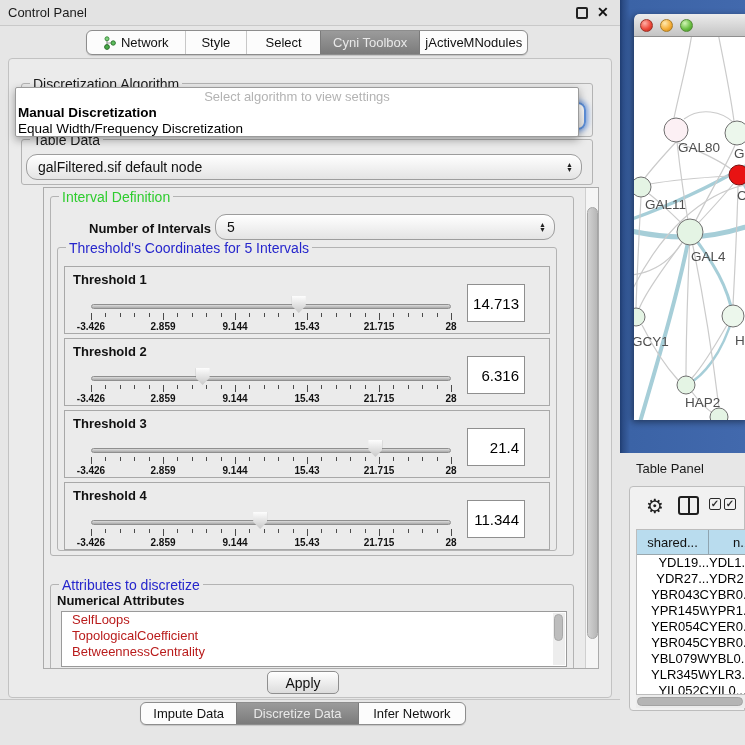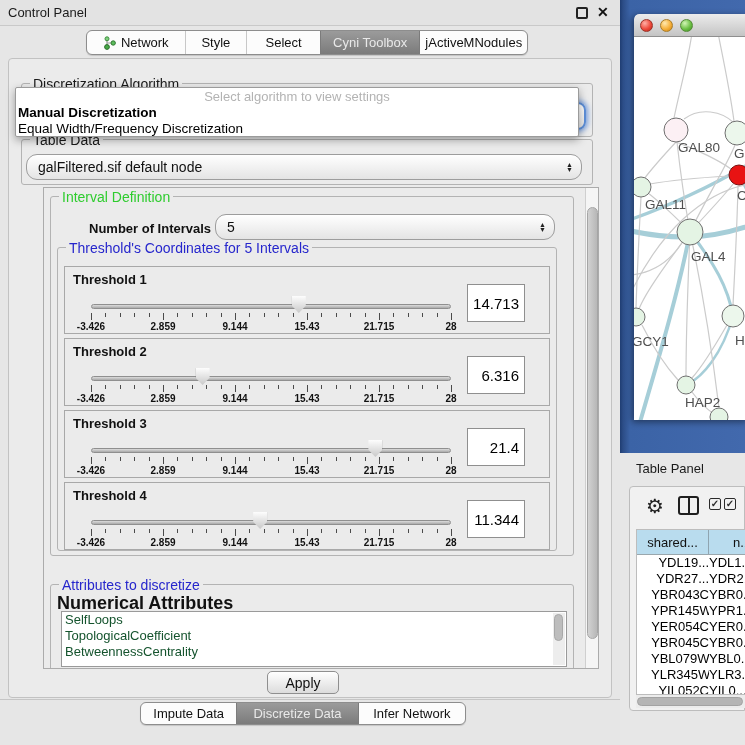--- a/index.html
+++ b/index.html
@@ -61,23 +61,23 @@
   .thr-title { position:absolute; left:8px; top:5px; font-size:13px; font-weight:bold; color:#111; }
   .track { position:absolute; left:26px; top:37px; width:360px; height:5px; border:1px solid #8f8f8f; border-radius:3px; background:linear-gradient(#dcdcdc,#a9a9a9); }
   .thumb { position:absolute; top:29px; width:14px; height:17px; background:linear-gradient(#fdfdfd,#c9c9c9); clip-path:polygon(0 0,100% 0,100% 58%,50% 100%,0 58%); filter:drop-shadow(0 0 1px #777); }
   .tick { position:absolute; width:1px; background:#4a4a4a; }
   .tick.minor { top:46px; height:4px; }
   .tick.major { top:46px; height:7px; }
   .tick-lbl { position:absolute; top:54px; transform:translateX(-50%); font-size:10px; font-weight:bold; color:#111; white-space:nowrap; }
   .vbox { position:absolute; left:402px; top:17px; width:58px; height:38px; background:#fff; border:1px solid #8f8f8f; display:flex; align-items:center; justify-content:flex-end; padding-right:5px; font-size:15px; color:#000; }
 
   #attr-group { left:6px; top:396px; width:524px; height:90px; }
-  #attr-title { position:absolute; left:6px; top:8px; font-size:18px; font-weight:bold; color:#111; }
+  #attr-title { position:absolute; left:6px; top:8px; font-size:13px; font-weight:bold; color:#111; }
   #attr-list { position:absolute; left:10px; top:26px; width:506px; height:56px; background:#fff; border:1px solid #9a9a9a; overflow:hidden; }
-  .attr-item { height:16px; line-height:16px; padding-left:3px; font-size:13px; color:#14532d; }
+  .attr-item { height:16px; line-height:16px; padding-left:10px; font-size:13px; color:#b91c1c; }
   #attr-scrollbar { position:absolute; right:1px; top:1px; width:12px; height:52px; background:#ededed; }
   #attr-thumb { position:absolute; left:1px; top:1px; width:9px; height:27px; border-radius:5px; background:#bdbdbd; border:1px solid #a8a8a8; }
 
   #apply-btn { position:absolute; left:258px; top:612px; width:72px; height:23px; border:1px solid #8f8f8f; border-radius:5px; background:linear-gradient(#ffffff,#dcdcdc); font-size:14px; color:#111; font-family:"Liberation Sans",sans-serif; }
 
   
   #right-section { position:absolute; left:620px; top:0; width:125px; height:745px; }
   #desktop-blue { position:absolute; left:0; top:0; width:125px; height:453px; background:linear-gradient(90deg,#1f3d72 0px,#2c4d87 3px,#3b63a6 10px,#4269ad 100%); }
   #net-window { position:absolute; left:14px; top:14px; width:115px; height:406px; border-radius:5px 0 0 0; box-shadow:-2px 2px 7px rgba(0,0,0,.45); overflow:hidden; }
   #net-titlebar { position:absolute; left:0; top:0; width:115px; height:23px; background:linear-gradient(#ececec,#c4c4c4); border-bottom:1px solid #8f8f8f; border-radius:5px 0 0 0; }

